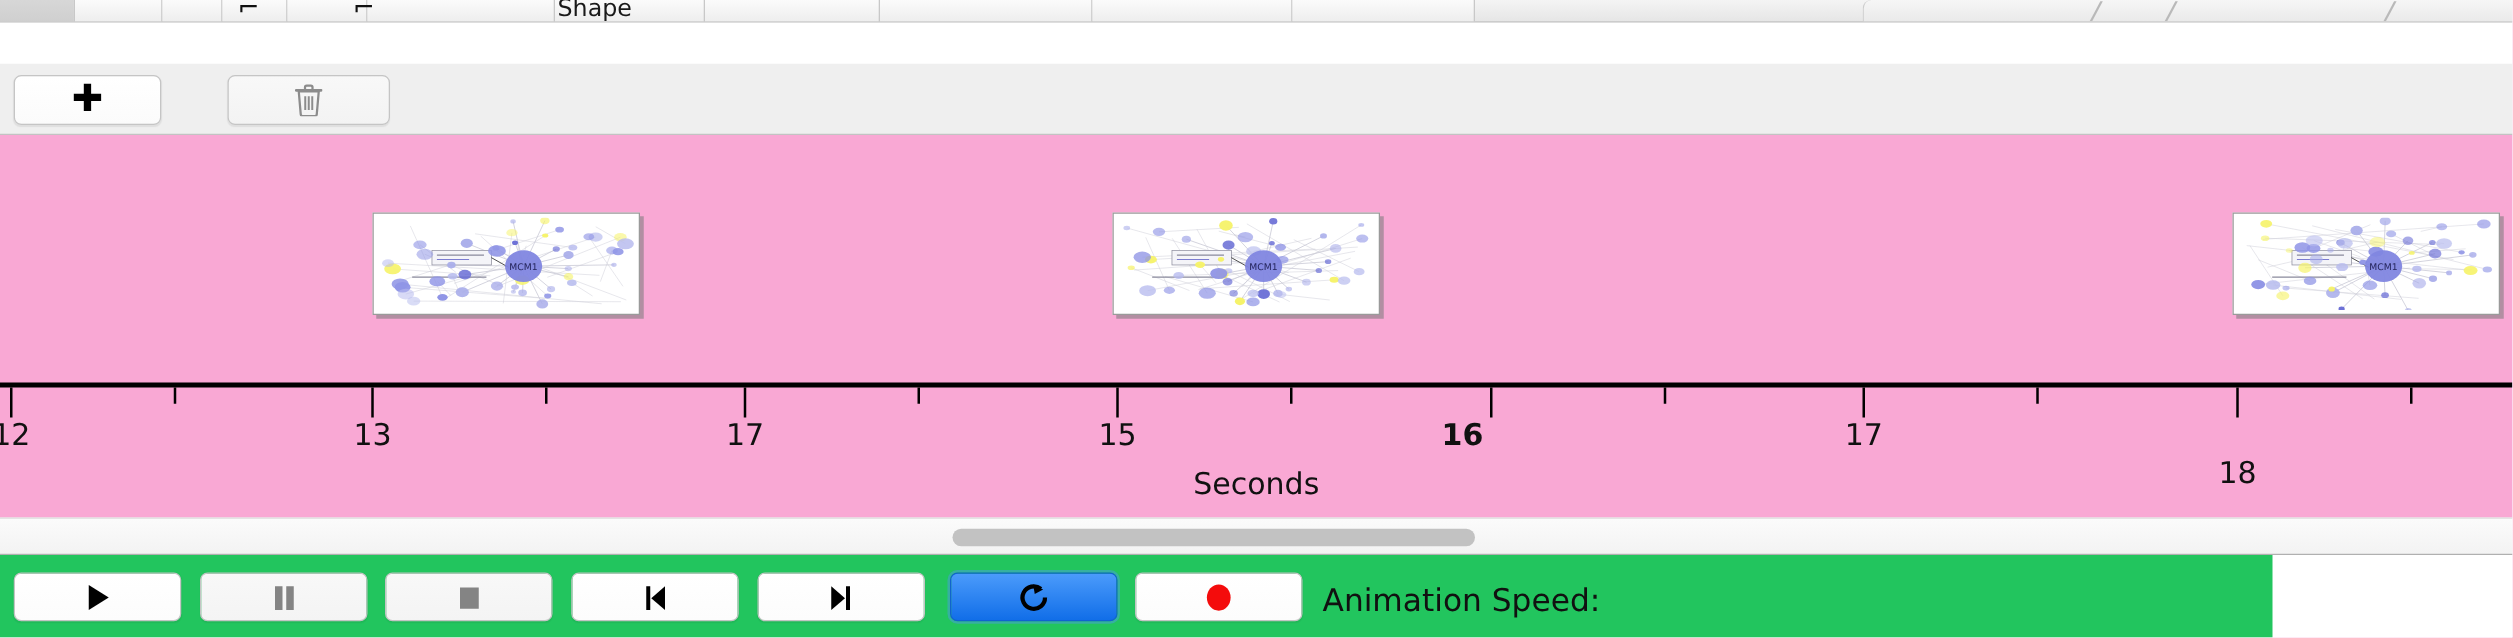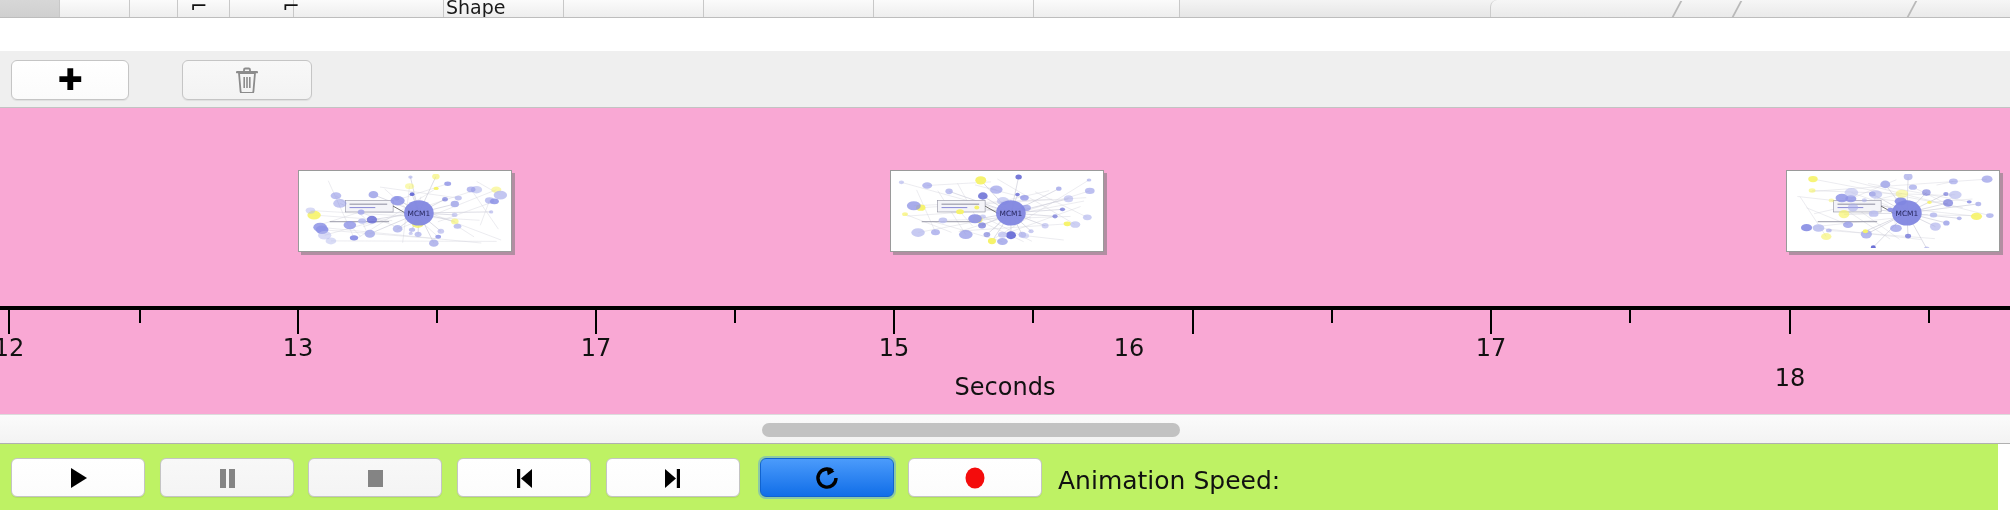--- a/index.html
+++ b/index.html
@@ -110,22 +110,22 @@
     background: linear-gradient(#fbfbfb, #f3f3f3);
     border-top: 1px solid #dcdcdc; border-bottom: 1px solid #b0b0b0;
   }
   .scroll-thumb {
     position: absolute; top: 8px; left: 762px; width: 418px; height: 14px;
     background: #c2c2c2; border-radius: 7px; cursor: pointer;
   }
 
   
   .playbar {
-    position: absolute; left: 0; top: 444px; width: 1998px; height: 66px;
-    background: #bef264;
+    position: absolute; left: 0; top: 444px; width: 1818px; height: 66px;
+    background: #22c55e;
   }
   .pbtn {
     position: absolute; top: 14px; height: 39px; width: 134px;
     background: linear-gradient(#ffffff, #fcfcfc);
     border: 1px solid #c4c4c4; border-radius: 6px;
     display: flex; align-items: center; justify-content: center;
     box-shadow: 0 1px 1px rgba(0,0,0,0.07); cursor: pointer;
   }
   .pbtn.dim { background: linear-gradient(#f8f8f8, #f4f4f4); }
   .pbtn.active {
@@ -506,21 +506,21 @@
         <div class="tick major" style="left: 297px;"></div>
         <div class="tick-label" style="left: 298px;">13</div>
         <div class="tick minor" style="left: 436px;"></div>
         <div class="tick major" style="left: 595px;"></div>
         <div class="tick-label" style="left: 596px;">17</div>
         <div class="tick minor" style="left: 734px;"></div>
         <div class="tick major" style="left: 893px;"></div>
         <div class="tick-label" style="left: 894px;">15</div>
         <div class="tick minor" style="left: 1032px;"></div>
         <div class="tick major" style="left: 1192px;"></div>
-        <div class="tick-label" style="left: 1129px;">16</div>
+        <div class="tick-label" style="left: 1170px; font-weight: bold;">16</div>
         <div class="tick minor" style="left: 1331px;"></div>
         <div class="tick major" style="left: 1490px;"></div>
         <div class="tick-label" style="left: 1491px;">17</div>
         <div class="tick minor" style="left: 1629px;"></div>
         <div class="tick major" style="left: 1789px;"></div>
         <div class="tick-label" style="left: 1790px; margin-top: 30px;">18</div>
         <div class="tick minor" style="left: 1928px;"></div>
       </div>
     <div class="axis-title">Seconds</div>
   </div>

